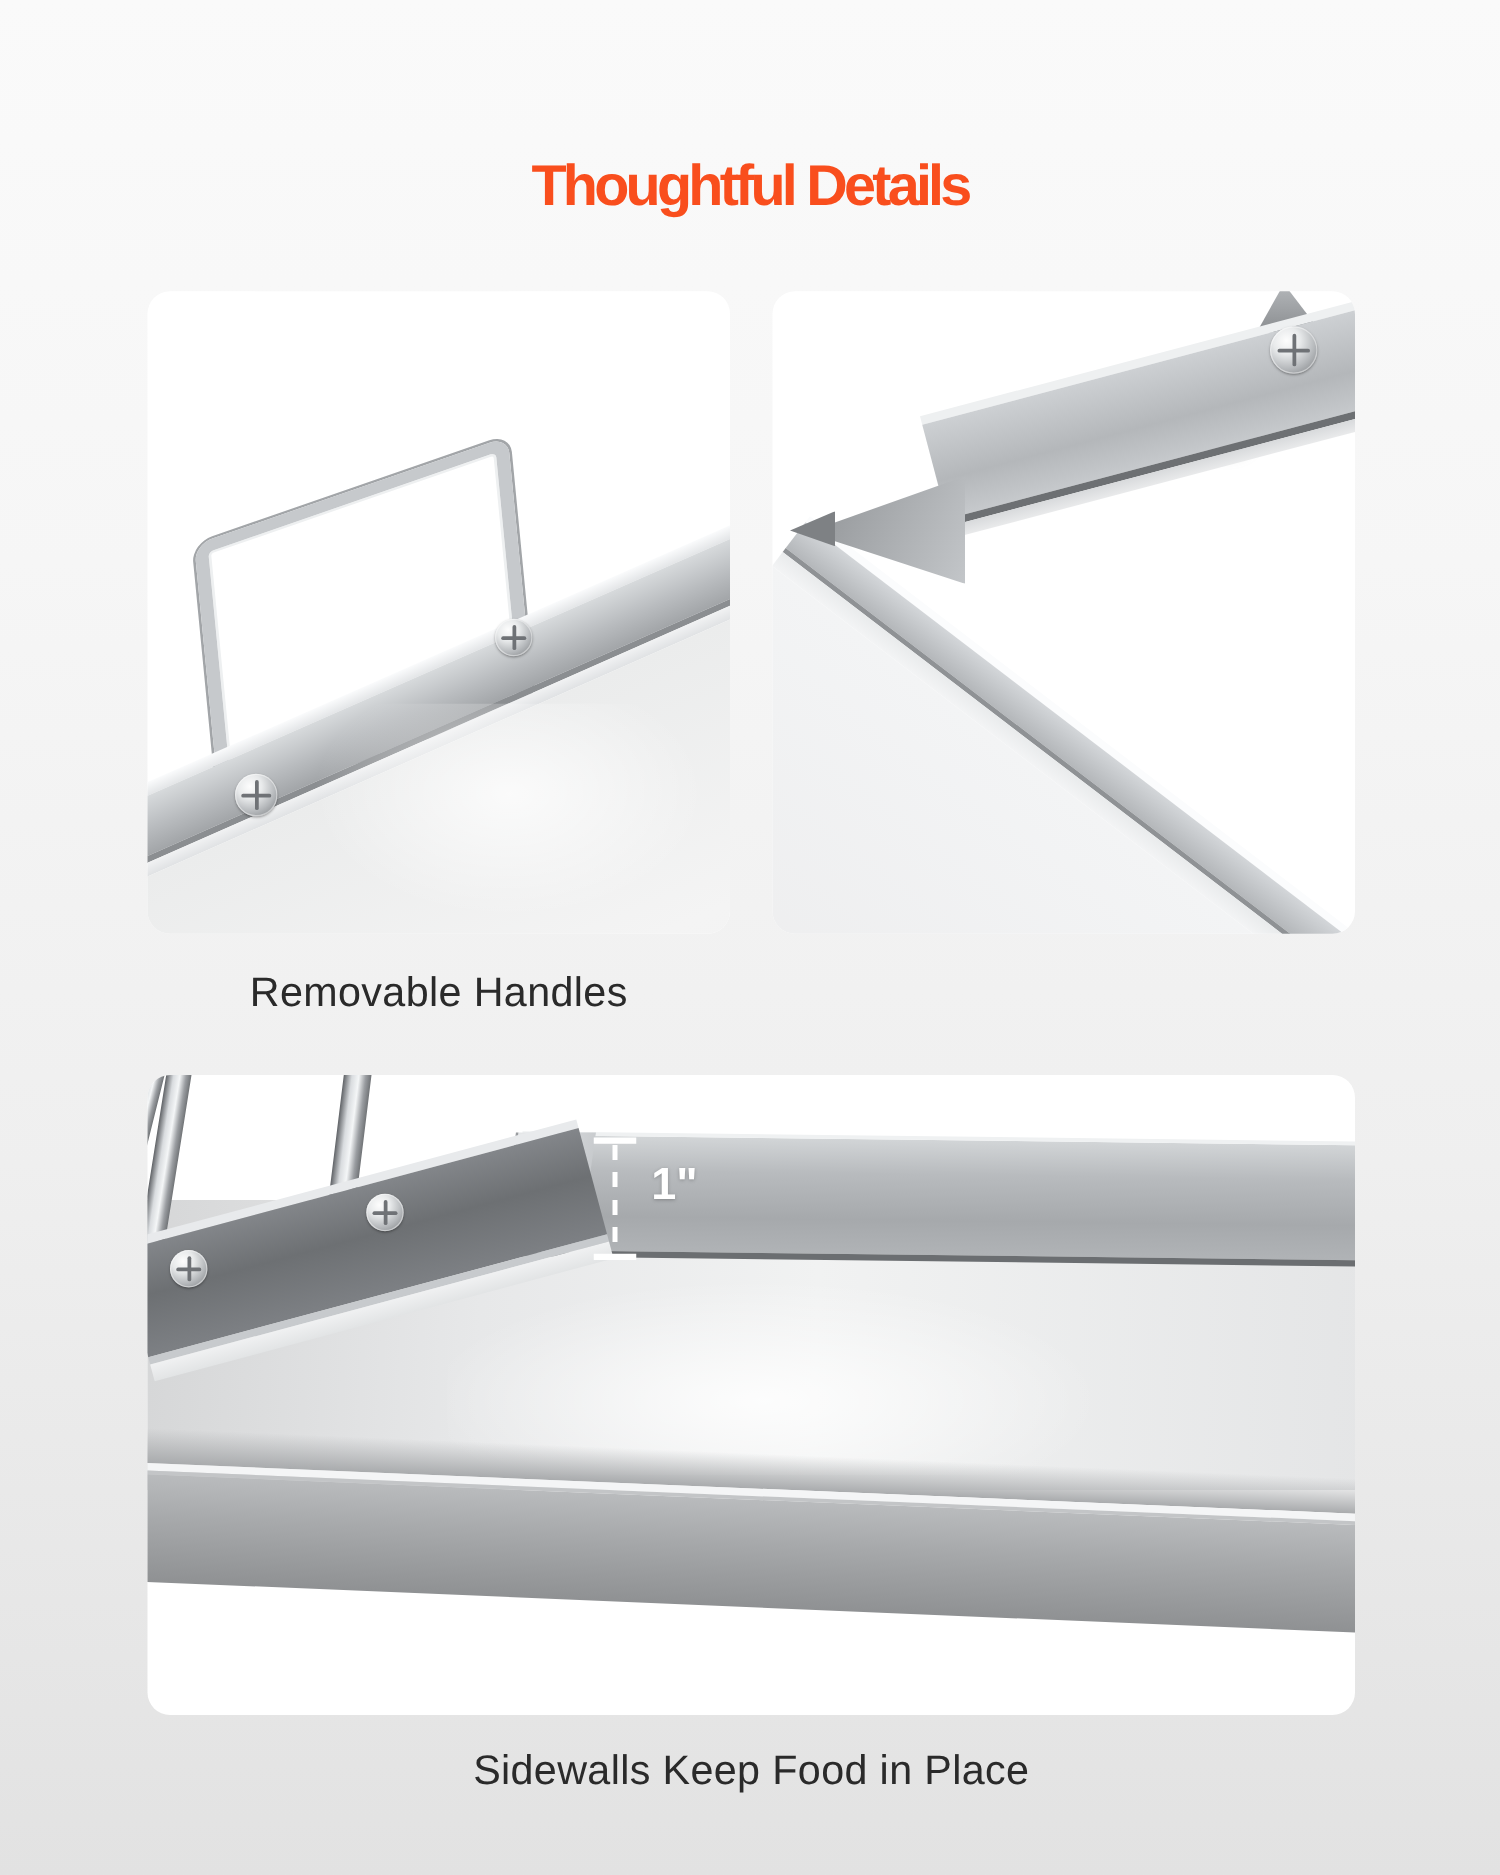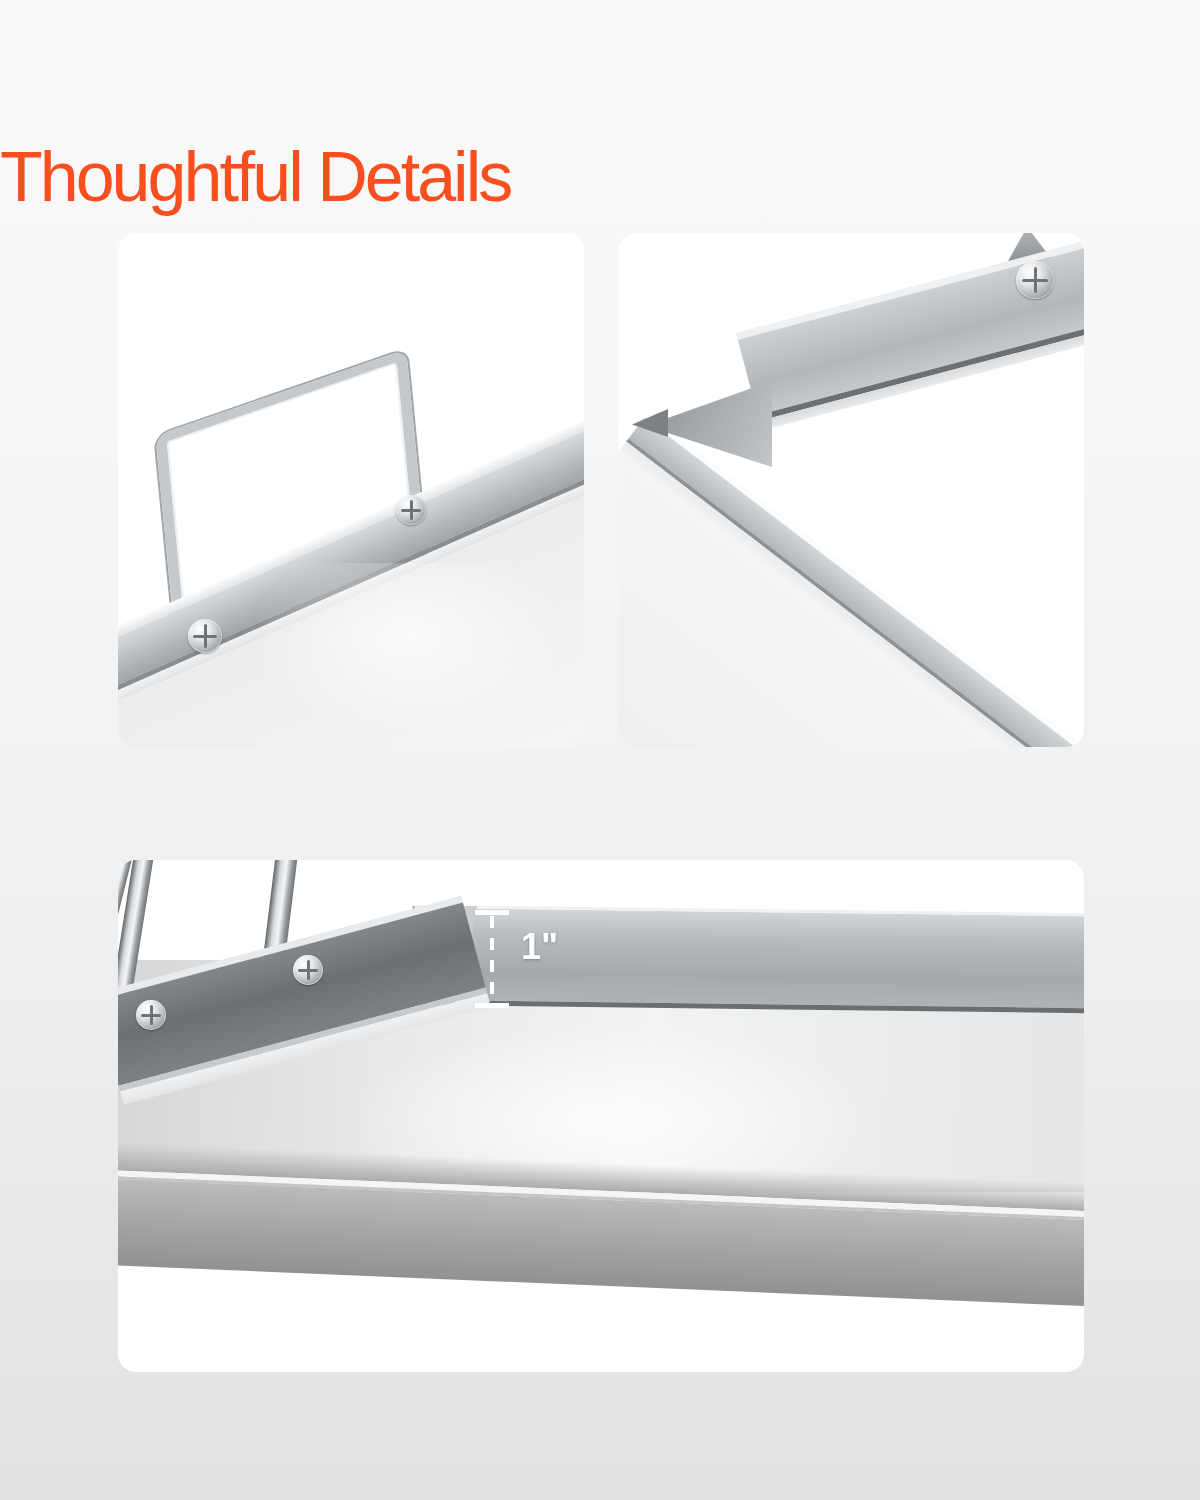--- a/index.html
+++ b/index.html
@@ -1,22 +1,22 @@
 <!DOCTYPE html>
 <html><head>
 <meta charset="utf-8">
 <style>
   html,body{margin:0;padding:0;}
   body{font-family:"Liberation Sans",sans-serif;background:#e3e3e3;}
   .page{position:relative;width:1200px;height:1500px;overflow:hidden;
         background:linear-gradient(180deg,#fafafa 0%,#f6f6f6 30%,#efefef 62%,#e2e2e2 100%);}
 
   
-  .title{position:absolute;left:0;top:90px;width:1200px;
-         font-size:70px;font-weight:normal;letter-spacing:-3px;color:#F94E1D;}
+  .title{position:absolute;left:0;top:90px;width:1200px;text-align:center;
+         font-size:46px;font-weight:bold;letter-spacing:-3px;color:#F94E1D;}
 
   
   .card{position:absolute;background:#fff;border-radius:18px;overflow:hidden;}
   .card-tl{left:118px;top:233px;width:466px;height:514px;}
   .card-tr{left:618px;top:233px;width:466px;height:514px;}
   .card-bottom{left:118px;top:860px;width:966px;height:512px;}
 
   .caption{position:absolute;font-size:33px;line-height:40px;color:#2a2a2a;
            text-align:center;letter-spacing:.3px;}
   .cap-left{left:118px;top:774px;width:466px;}
@@ -152,20 +152,21 @@
       <div class="strip bevel"></div>
     </div>
     <div class="p2-trough"></div>
     <div class="p2-tip"></div>
     <div class="screw" style="left:398px;top:28px;width:38px;height:38px;">
         <i class="v"></i>
         <i class="h"></i>
       </div>
   </div>
 
+  <div class="caption cap-left">Removable Handles</div>
 
   <div class="card card-bottom">
     <div class="p3-surface"></div>
     <div class="p3-glow"></div>
     <div class="p3-wall"></div>
     <div class="p3-corner"></div>
     <div class="prong a"></div>
     <div class="prong b"></div>
     <div class="prong c"></div>
     <div class="rot p3-rail">
@@ -189,14 +190,15 @@
       <div class="strip face"></div>
     </div>
     <div class="measure">
       <div class="cap top"></div>
       <div class="dash"></div>
       <div class="cap bot"></div>
       <div class="lbl">1"</div>
     </div>
   </div>
 
+  <div class="caption cap-bottom">Sidewalls Keep Food in Place</div>
 
 </div>
 
 </body></html>

